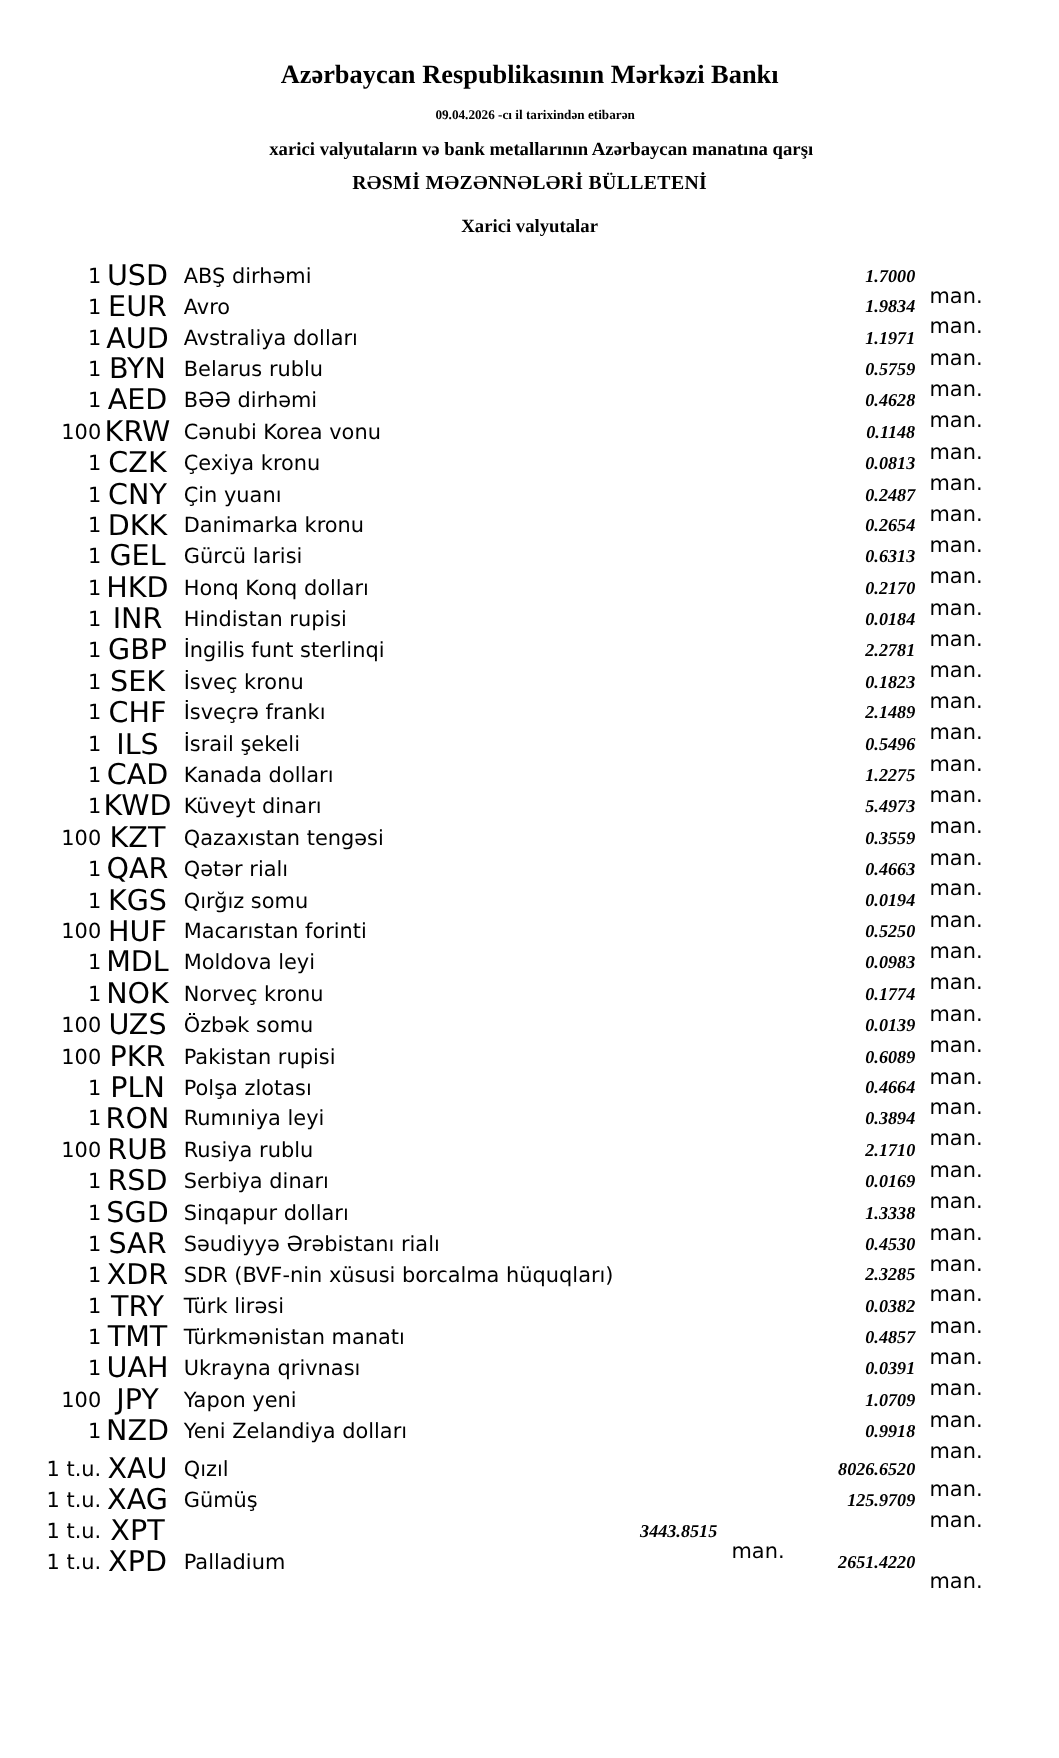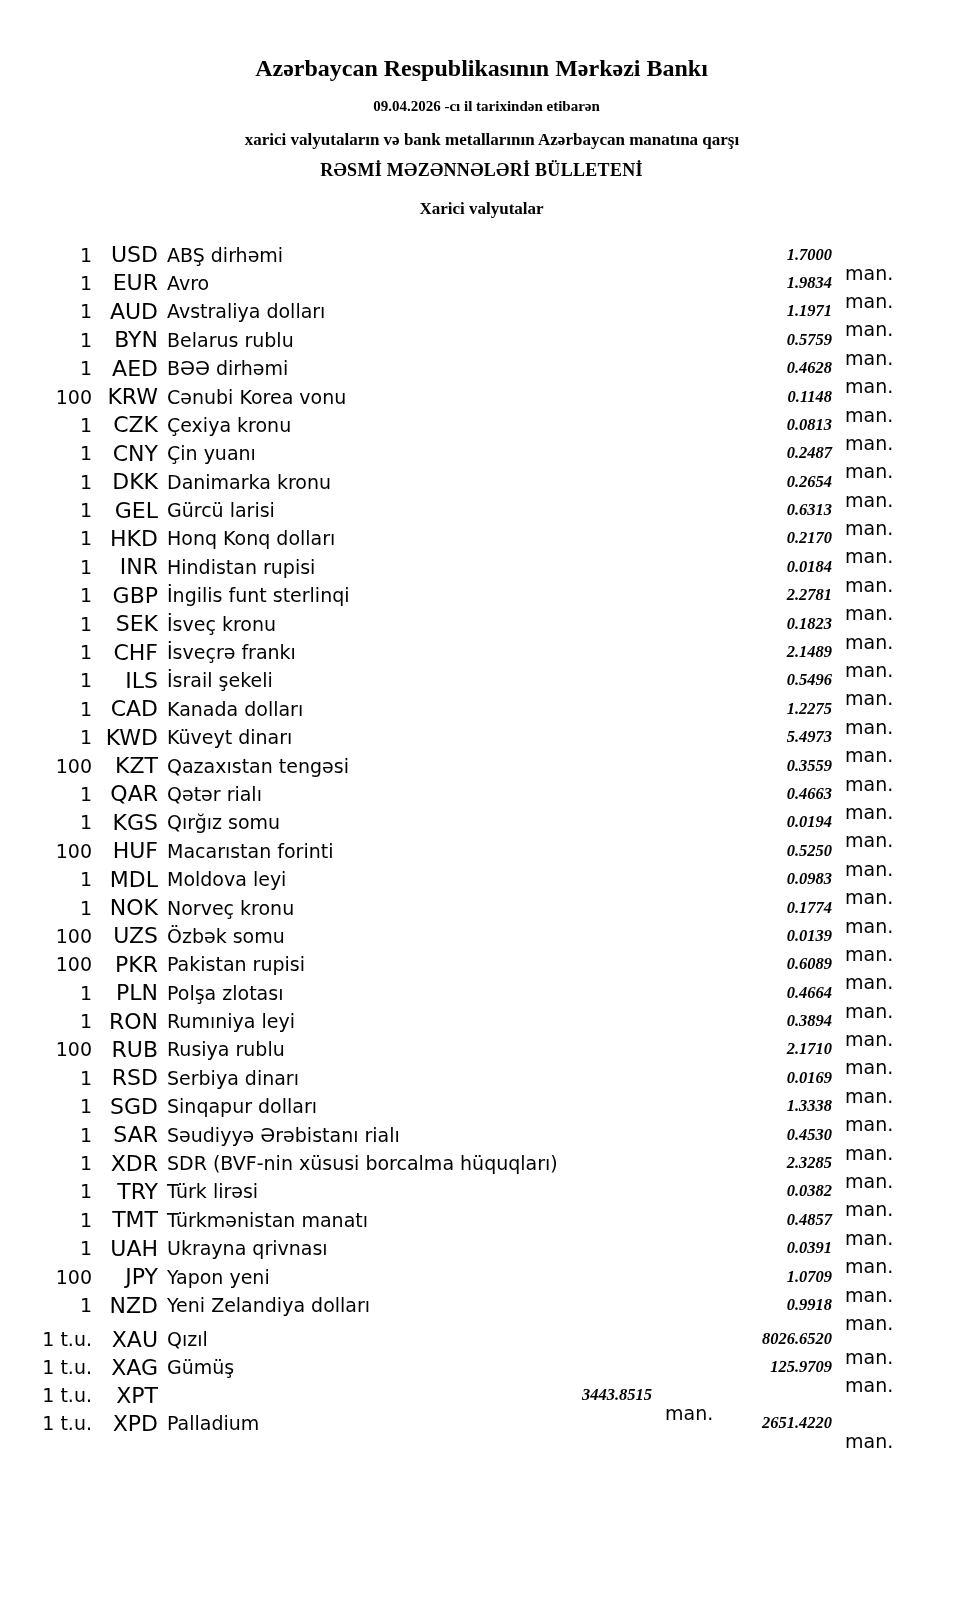--- a/index.html
+++ b/index.html
@@ -25,21 +25,21 @@
     font-family: "Liberation Serif", serif;
     font-weight: bold;
   }
   .bank-title {
     margin-top: 54px;
     font-size: 24px;
     line-height: 1.2;
   }
   .date-line {
     margin-top: 14px;
-    font-size: 15px;
+    font-size: 12px;
     line-height: 1.25;
     margin-left: 10px;
   }
   .subtitle {
     margin-top: 13px;
     font-size: 17px;
     line-height: 1.25;
     padding-left: 21px;
   }
   .bulletin-title {
@@ -68,22 +68,22 @@
     height: 28.4px;
     align-items: center;
   }
   .metals-table .row { height: 28px; }
   .cell { white-space: nowrap; overflow: visible; }
   .cell.qty {
     text-align: right;
     font-size: 19px;
   }
   .cell.code {
-    text-align: right;
-    font-size: 22px;
+    text-align: center;
+    font-size: 26px;
   }
   .cell.name {
     text-align: left;
     padding-left: 9px;
     font-size: 19px;
   }
   .cell.rate {
     text-align: right;
     font-family: "Liberation Serif", serif;
     font-weight: bold;

